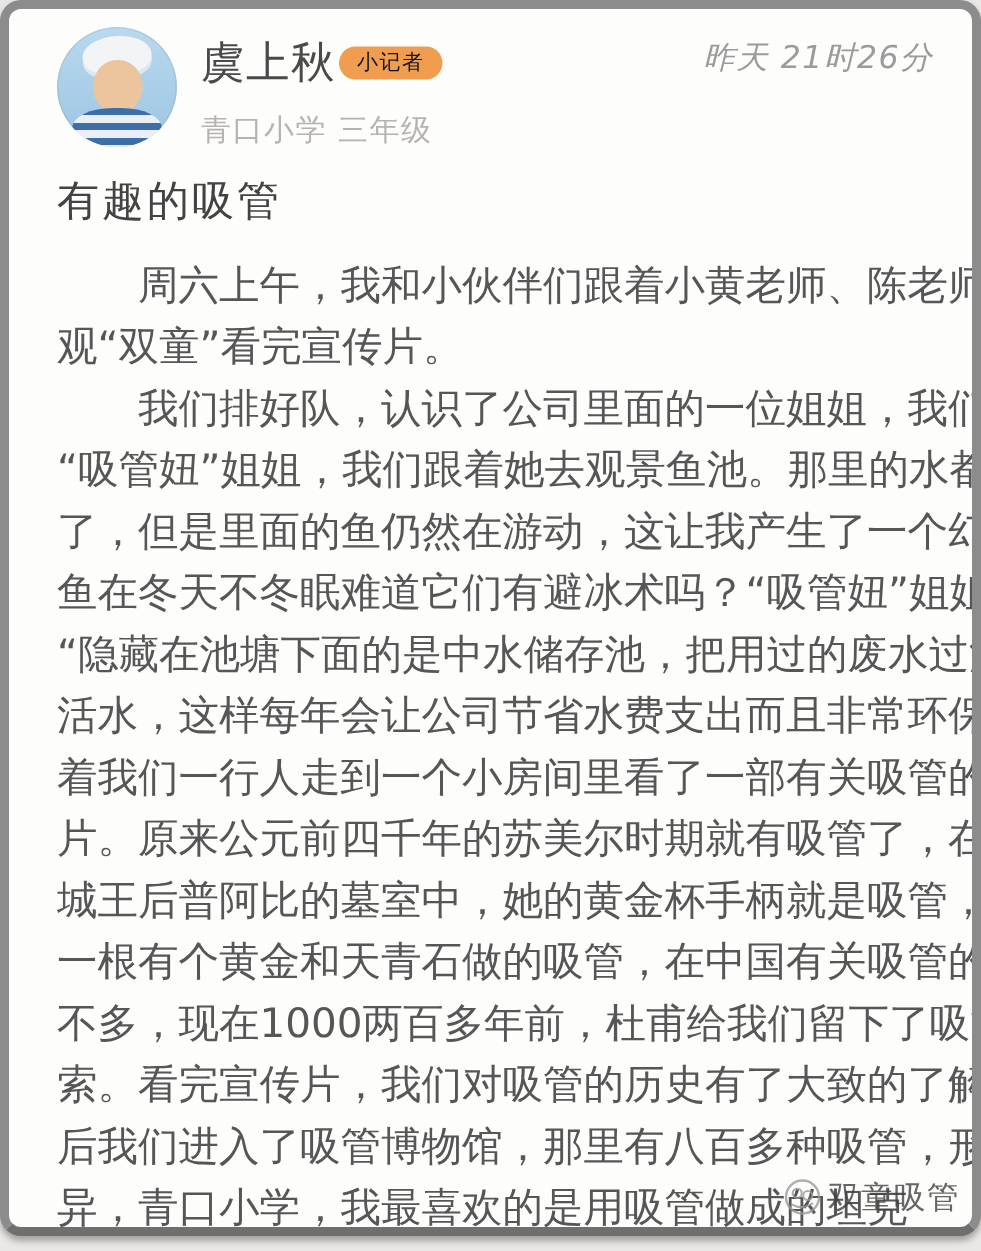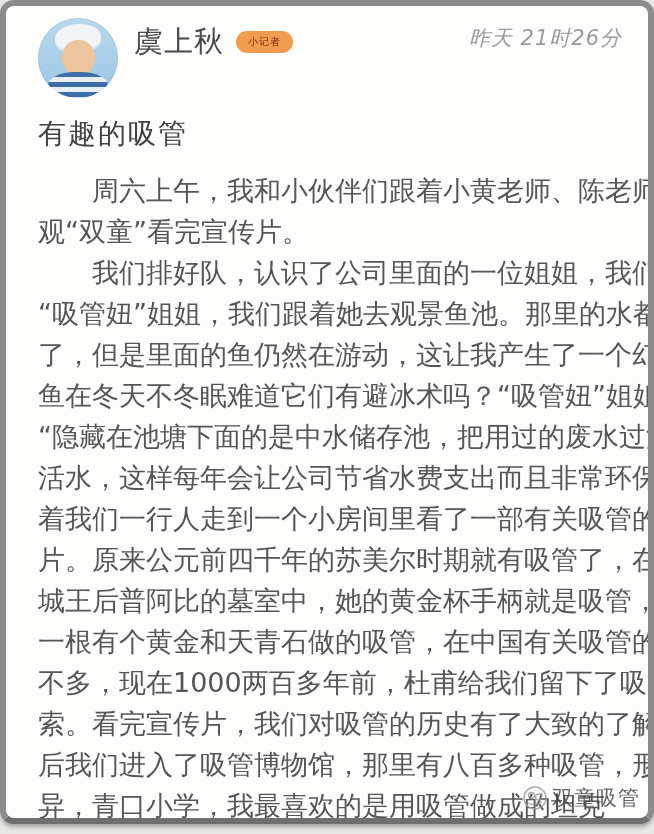--- a/index.html
+++ b/index.html
@@ -46,27 +46,27 @@
     background: #ecc49d;
     border-radius: 48% 48% 50% 50%;
   }
   .av-body {
     position: absolute; left: 10px; bottom: -4px;
     width: 60px; height: 30px;
     border-radius: 45% 45% 0 0;
     background: repeating-linear-gradient(180deg, #3e6ea8 0 5px, #e9eff5 5px 10px);
   }
   .id-block { position: absolute; left: 96px; top: 16px; }
-  .name-row { display: flex; align-items: center; gap: 12px; }
+  .name-row { display: flex; align-items: center; gap: 2px; }
   .author-name { font-size: 29px; color: #4a4a4a; letter-spacing: 1px; }
   .badge {
     display: inline-block;
     background: #f09d4f;
-    color: #7f1d1d;
-    font-size: 10px;
+    color: #0f172a;
+    font-size: 14px;
     line-height: 22px;
     padding: 0 12px;
     border-radius: 12px;
     letter-spacing: 1px;
   }
   .school { margin-top: 11px; font-size: 20px; color: #b6b3b0; letter-spacing: 1px; }
   .timestamp {
     position: absolute; right: 0; top: 18px;
     font-size: 21px; color: #9b9b9b; letter-spacing: 1px; font-style: italic;
   }
@@ -111,20 +111,21 @@
       <div class="avatar">
         <div class="av-hat"></div>
         <div class="av-face"></div>
         <div class="av-body"></div>
       </div>
       <div class="id-block">
         <div class="name-row">
           <span class="author-name">虞上秋</span>
           <span class="badge">小记者</span>
         </div>
+        <div class="school">青口小学 三年级</div>
       </div>
       <div class="timestamp">昨天 21时26分</div>
     </div>
 
     <h1 class="title">有趣的吸管</h1>
 
     <div class="body-text" id="post-body">
         <div class="line first">周六上午，我和小伙伴们跟着小黄老师、陈老师去参</div>
         <div class="line last">观“双童”看完宣传片。</div>
         <div class="line first">我们排好队，认识了公司里面的一位姐姐，我们叫她</div>

